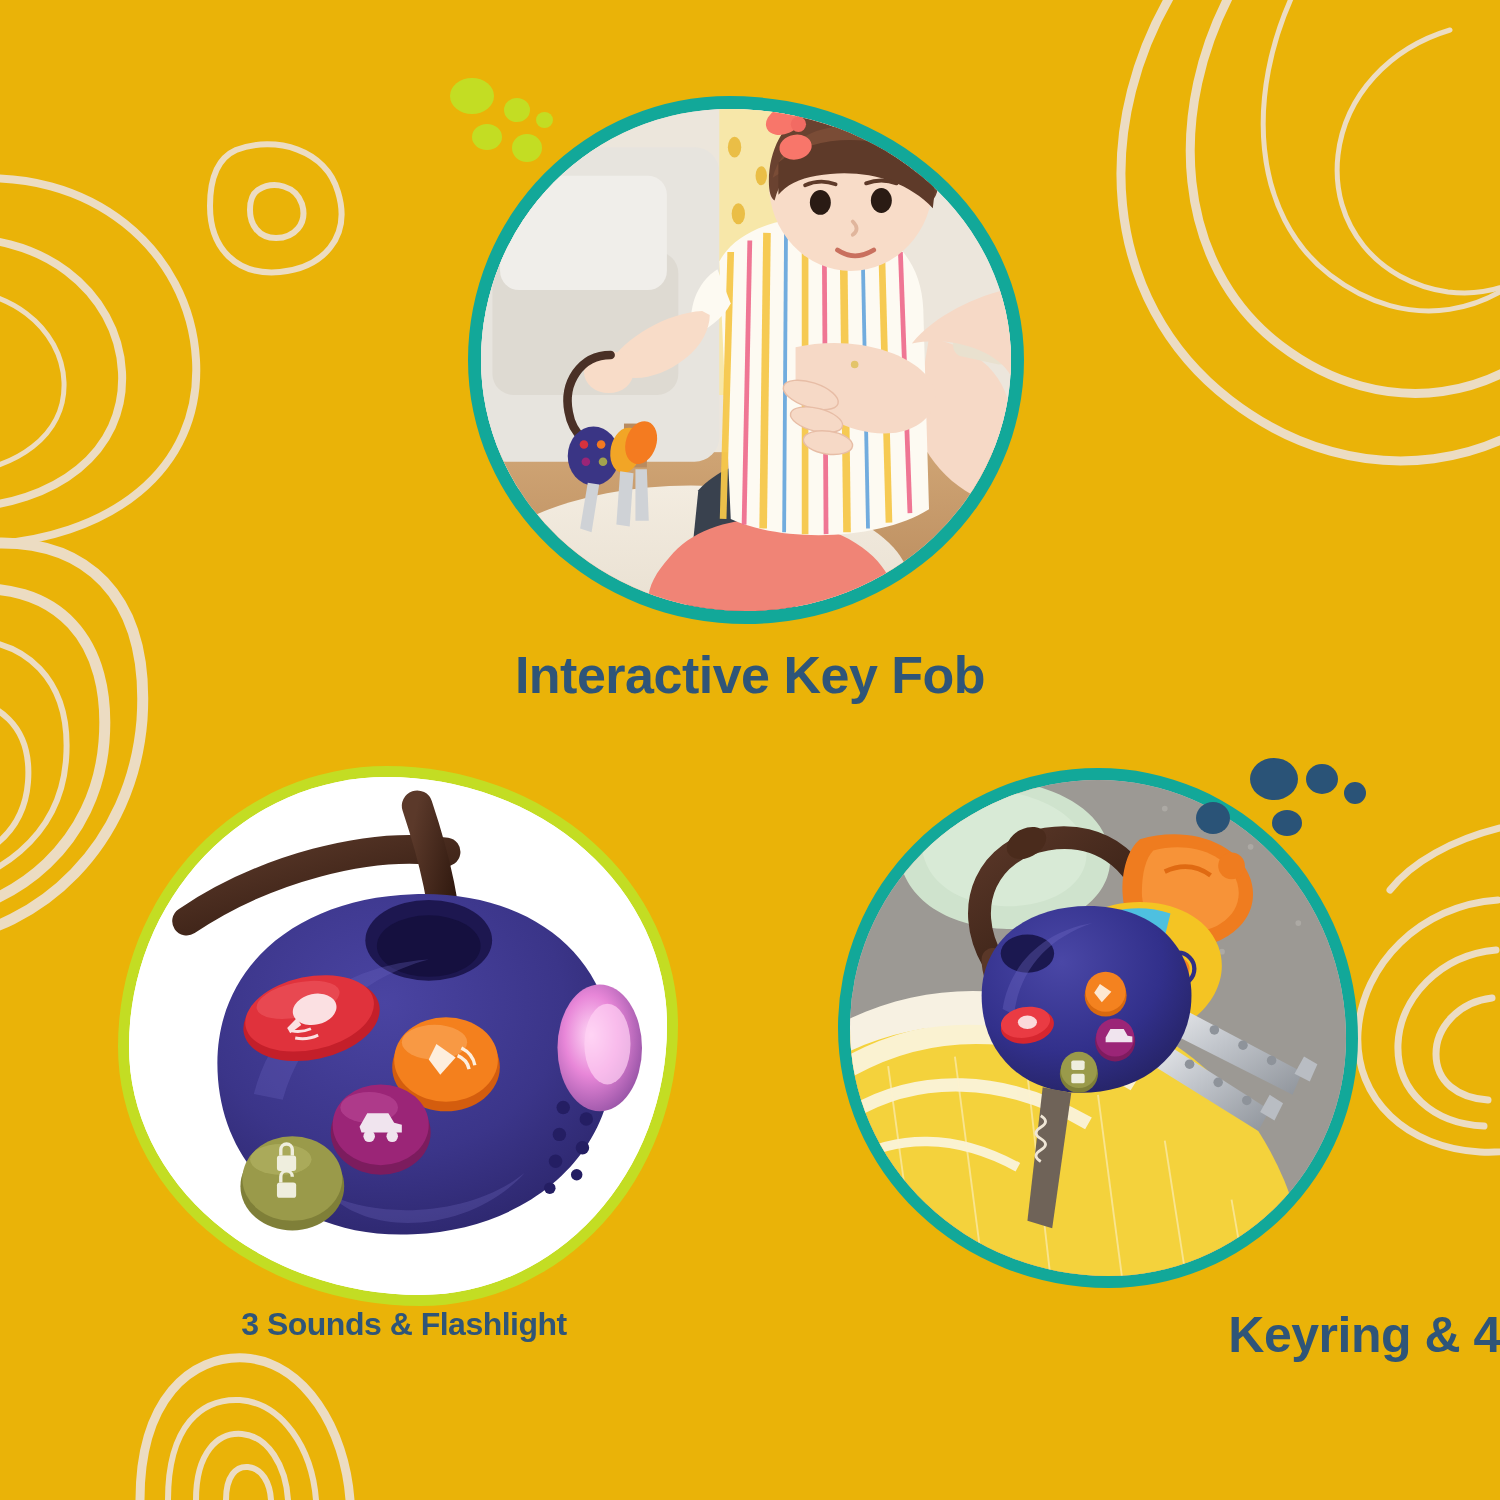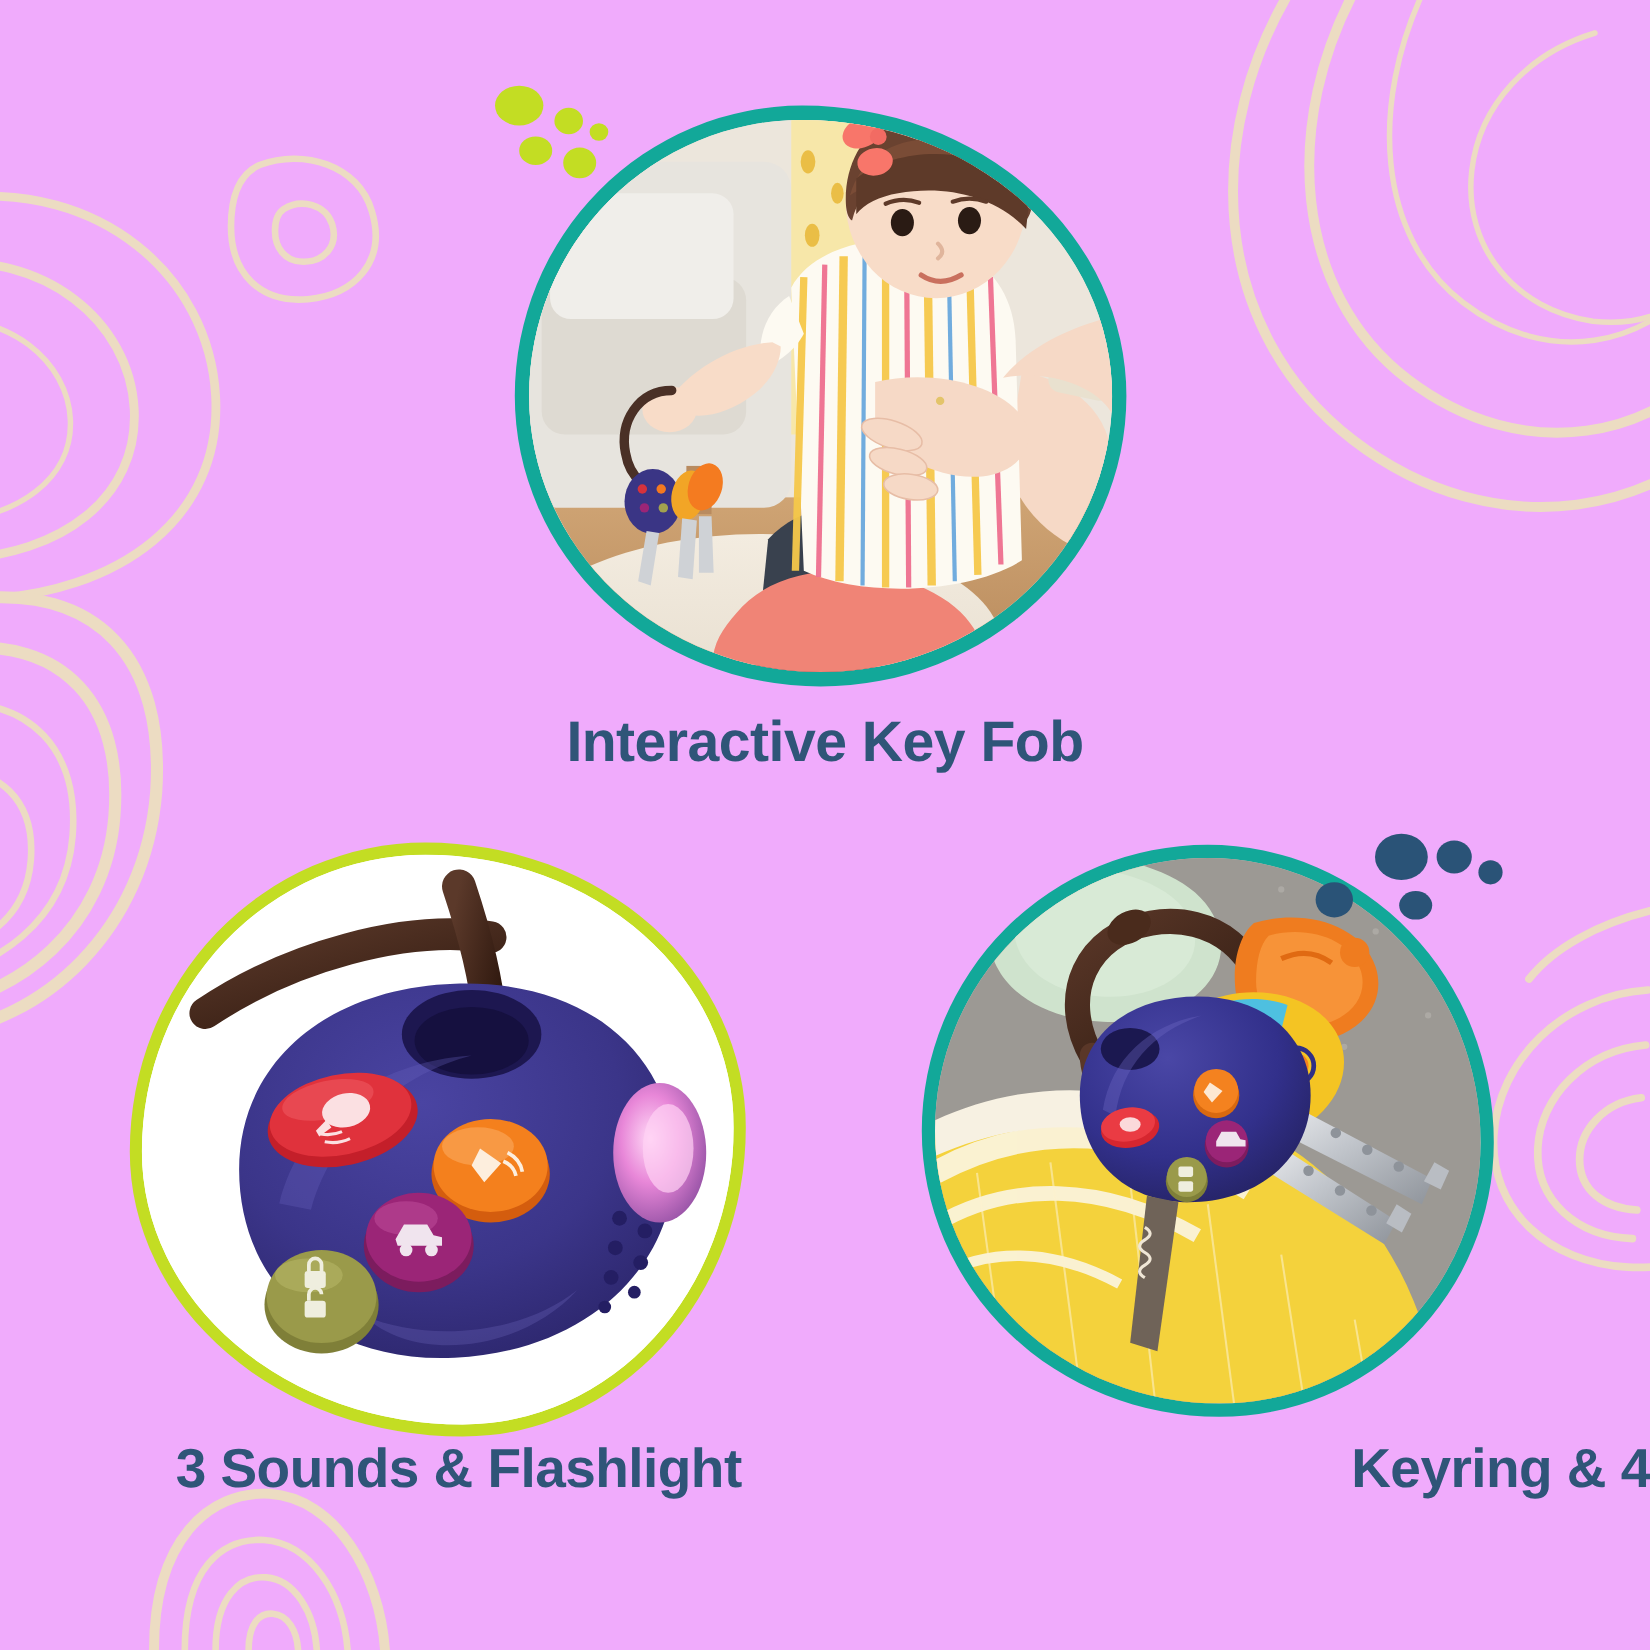--- a/index.html
+++ b/index.html
@@ -2,21 +2,21 @@
 <html><head>
 <meta charset="utf-8">
 <style>
   html, body {
     margin: 0; padding: 0;
     background: #faf2e2;
   }
   .stage {
     position: relative;
     width: 1500px; height: 1500px;
-    background: #f0abfc;
+    background: #eab308;
     overflow: hidden;
     font-family: "Liberation Sans", sans-serif;
   }
 
   
   .doodles {
     position: absolute; inset: 0;
     width: 1500px; height: 1500px;
     pointer-events: none;
   }
@@ -61,21 +61,21 @@
   
   .caption {
     position: absolute;
     color: #2f5578;
     font-weight: bold;
     letter-spacing: -0.5px;
     text-align: center;
     white-space: nowrap;
   }
   #cap-top   { left: 0; width: 1500px; top: 645px; font-size: 52px; }
-  #cap-bl    { left: 17px; width: 800px; top: 1306px; font-size: 50px; }
+  #cap-bl    { left: 4px; width: 800px; top: 1306px; font-size: 32px; }
   #cap-br    { left: 680px; width: 1500px; top: 1306px; font-size: 50px; }
 
   
   .dotgroup { position: absolute; }
   .dot { position: absolute; border-radius: 50%; }
   .dot.lime { background: #c3dd23; }
   .dot.navy { background: #2a5377; }
 </style>
 </head>
 <body>

